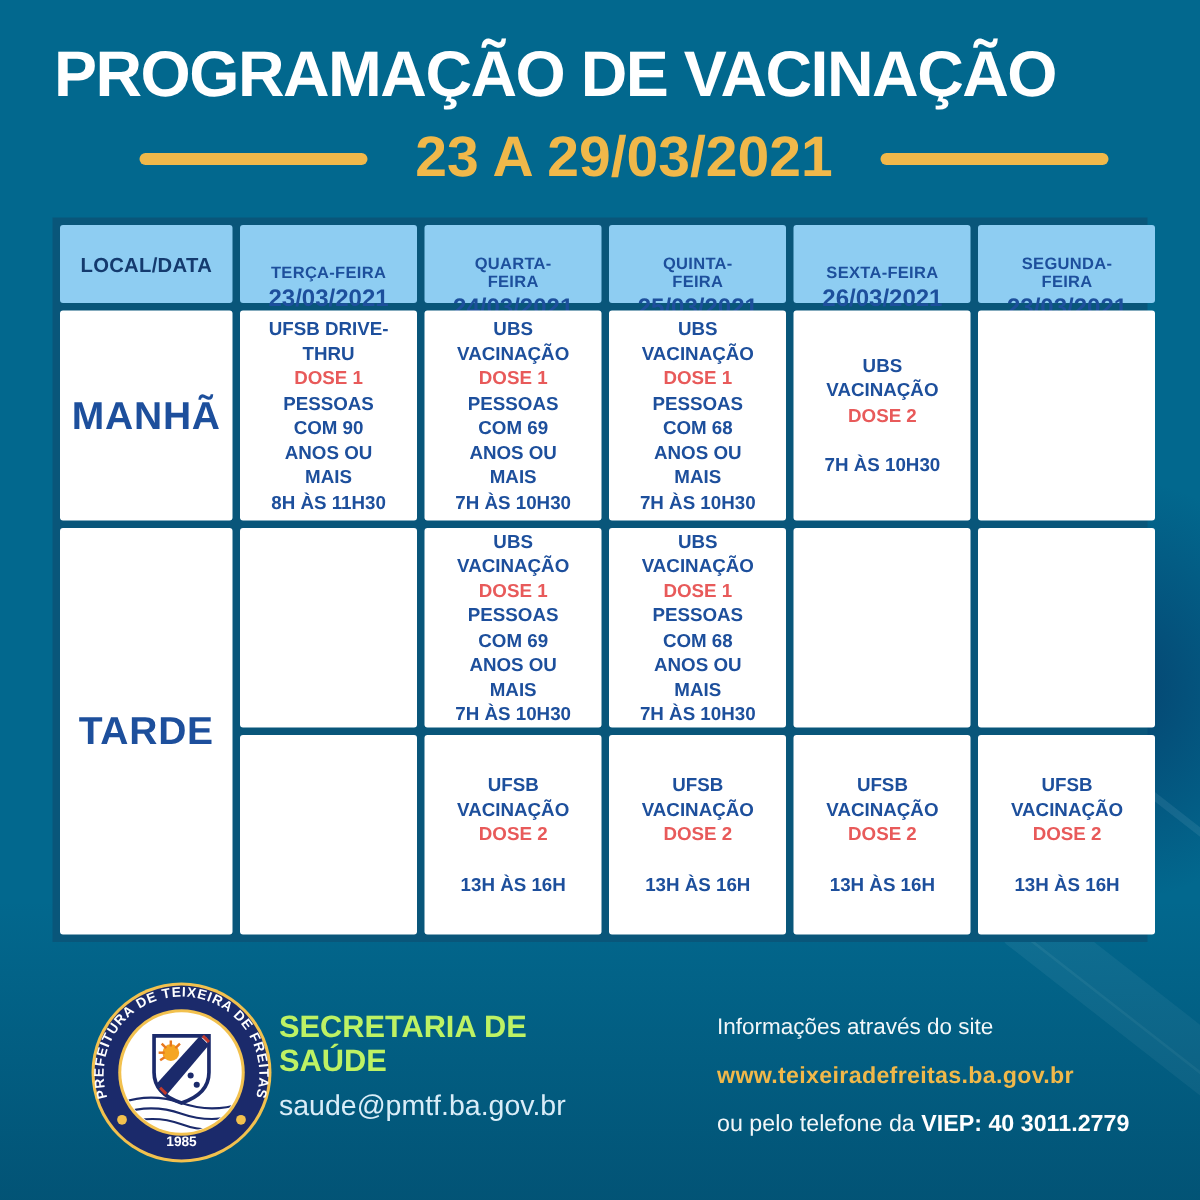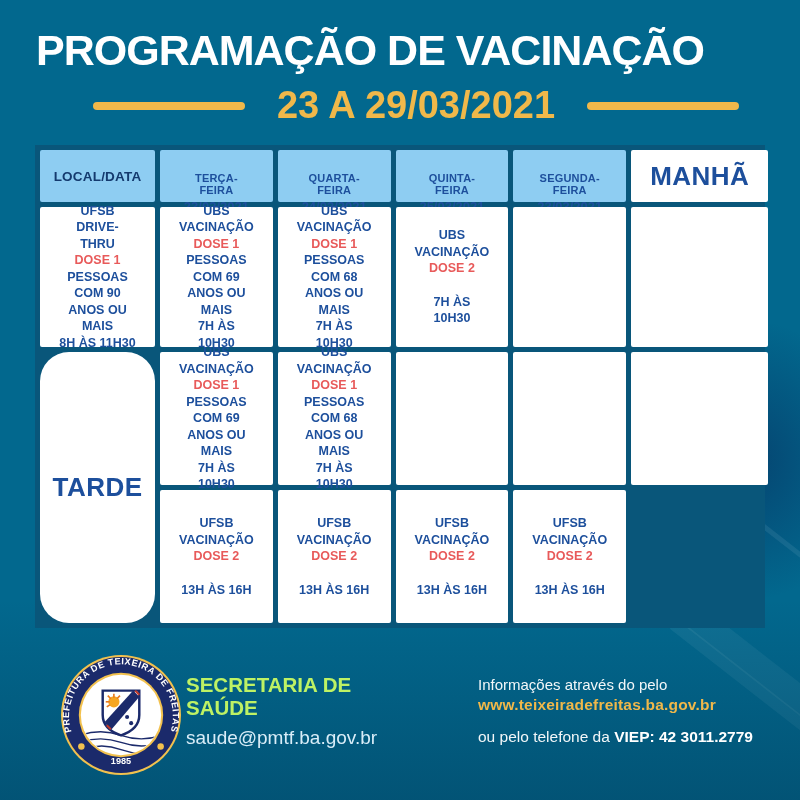--- a/index.html
+++ b/index.html
@@ -66,37 +66,37 @@
     grid-template-rows:52px 140px 133px 133px;
     gap:5px;padding:5px;background:var(--table-border);
   }
   .cell{
     background:#FFFFFF;border-radius:2px;
     display:flex;flex-direction:column;align-items:center;justify-content:center;
     text-align:center;padding:4px 19px;
   }
   .cell.head{background:var(--header-cell);color:var(--navy-text);}
   .head .day{font-size:11px;font-weight:bold;letter-spacing:.2px;margin-top:33px;}
-  .head .date{font-size:13px;font-weight:bold;margin-top:3px;}
+  .head .date{font-size:16px;font-weight:bold;margin-top:3px;}
   .cell.corner{color:var(--corner-text);font-weight:bold;font-size:13.5px;letter-spacing:.2px;}
   .cell.rowlabel{color:var(--navy-text);font-weight:bold;font-size:26px;letter-spacing:.5px;}
-  .cell.tarde{grid-row:3 / span 2;grid-column:1;border-radius:29px;}
+  .cell.tarde{grid-row:3 / span 2;grid-column:1;}
   .slot{font-size:12.5px;font-weight:bold;line-height:1.32;color:var(--navy-text);}
   .slot .loc{max-width:104px;}
   .slot .dose{color:var(--red-text);}
   .slot .aud{max-width:110px;}
   .slot .aud:empty{min-height:17px;}
   
   .seal{position:absolute;left:60px;top:654px;width:122px;height:122px;}
   .org-block{position:absolute;left:186px;top:674px;width:270px;}
   .org-name{color:#bef264;font-weight:bold;font-size:20.5px;line-height:1.12;width:185px;}
   .org-email{color:#D9EDF8;font-size:19px;margin-top:7px;font-weight:normal;}
   .info-block{position:absolute;left:478px;top:676px;width:300px;color:#FFFFFF;}
   .info-line1{font-size:15px;color:rgba(255,255,255,.95);}
-  .info-site{font-size:15.5px;font-weight:bold;color:var(--accent-yellow);margin-top:3px;letter-spacing:.2px;}
+  .info-site{font-size:15.5px;font-weight:bold;color:var(--accent-yellow);margin-top:16px;letter-spacing:.2px;}
   .info-phone{font-size:15.5px;margin-top:14px;color:rgba(255,255,255,.95);}
   .info-phone .bold{font-weight:bold;color:#FFFFFF;}
 </style>
 </head>
 <body>
 
 <div class="poster">
 
   <div class="decor decor-blob-right"></div>
   <div class="decor decor-syringe3"></div>
@@ -118,20 +118,24 @@
       <div class="day">TERÇA-FEIRA</div>
       <div class="date">23/03/2021</div>
     </div>
     <div class="cell head">
       <div class="day">QUARTA-FEIRA</div>
       <div class="date">24/03/2021</div>
     </div>
     <div class="cell head">
       <div class="day">QUINTA-FEIRA</div>
       <div class="date">25/03/2021</div>
+    </div>
+    <div class="cell head">
+      <div class="day">SEXTA-FEIRA</div>
+      <div class="date">26/03/2021</div>
     </div>
     <div class="cell head">
       <div class="day">SEGUNDA-FEIRA</div>
       <div class="date">23/03/2021</div>
     </div>
 
     <div class="cell rowlabel">MANHÃ</div>
     <div class="cell slot">
       <div class="loc">UFSB DRIVE-THRU</div>
       <div class="dose">DOSE 1</div>
@@ -269,18 +273,18 @@
       <circle cx="70" cy="68" r="2" fill="#1B2A6B"></circle>
     </g>
   </svg>
 
   <div class="org-block">
     <h3 class="org-name">SECRETARIA DE SAÚDE</h3>
     <div class="org-email">saude@pmtf.ba.gov.br</div>
   </div>
 
   <div class="info-block">
-    <div class="info-line1">Informações através do pelo</div>
+    <div class="info-line1">Informações através do site</div>
     <div class="info-site">www.teixeiradefreitas.ba.gov.br</div>
-    <div class="info-phone"><span>ou pelo telefone da </span><span class="bold">VIEP: 42 3011.2779</span></div>
+    <div class="info-phone"><span>ou pelo telefone da </span><span class="bold">VIEP: 40 3011.2779</span></div>
   </div>
 
 </div>
 
 </body></html>

